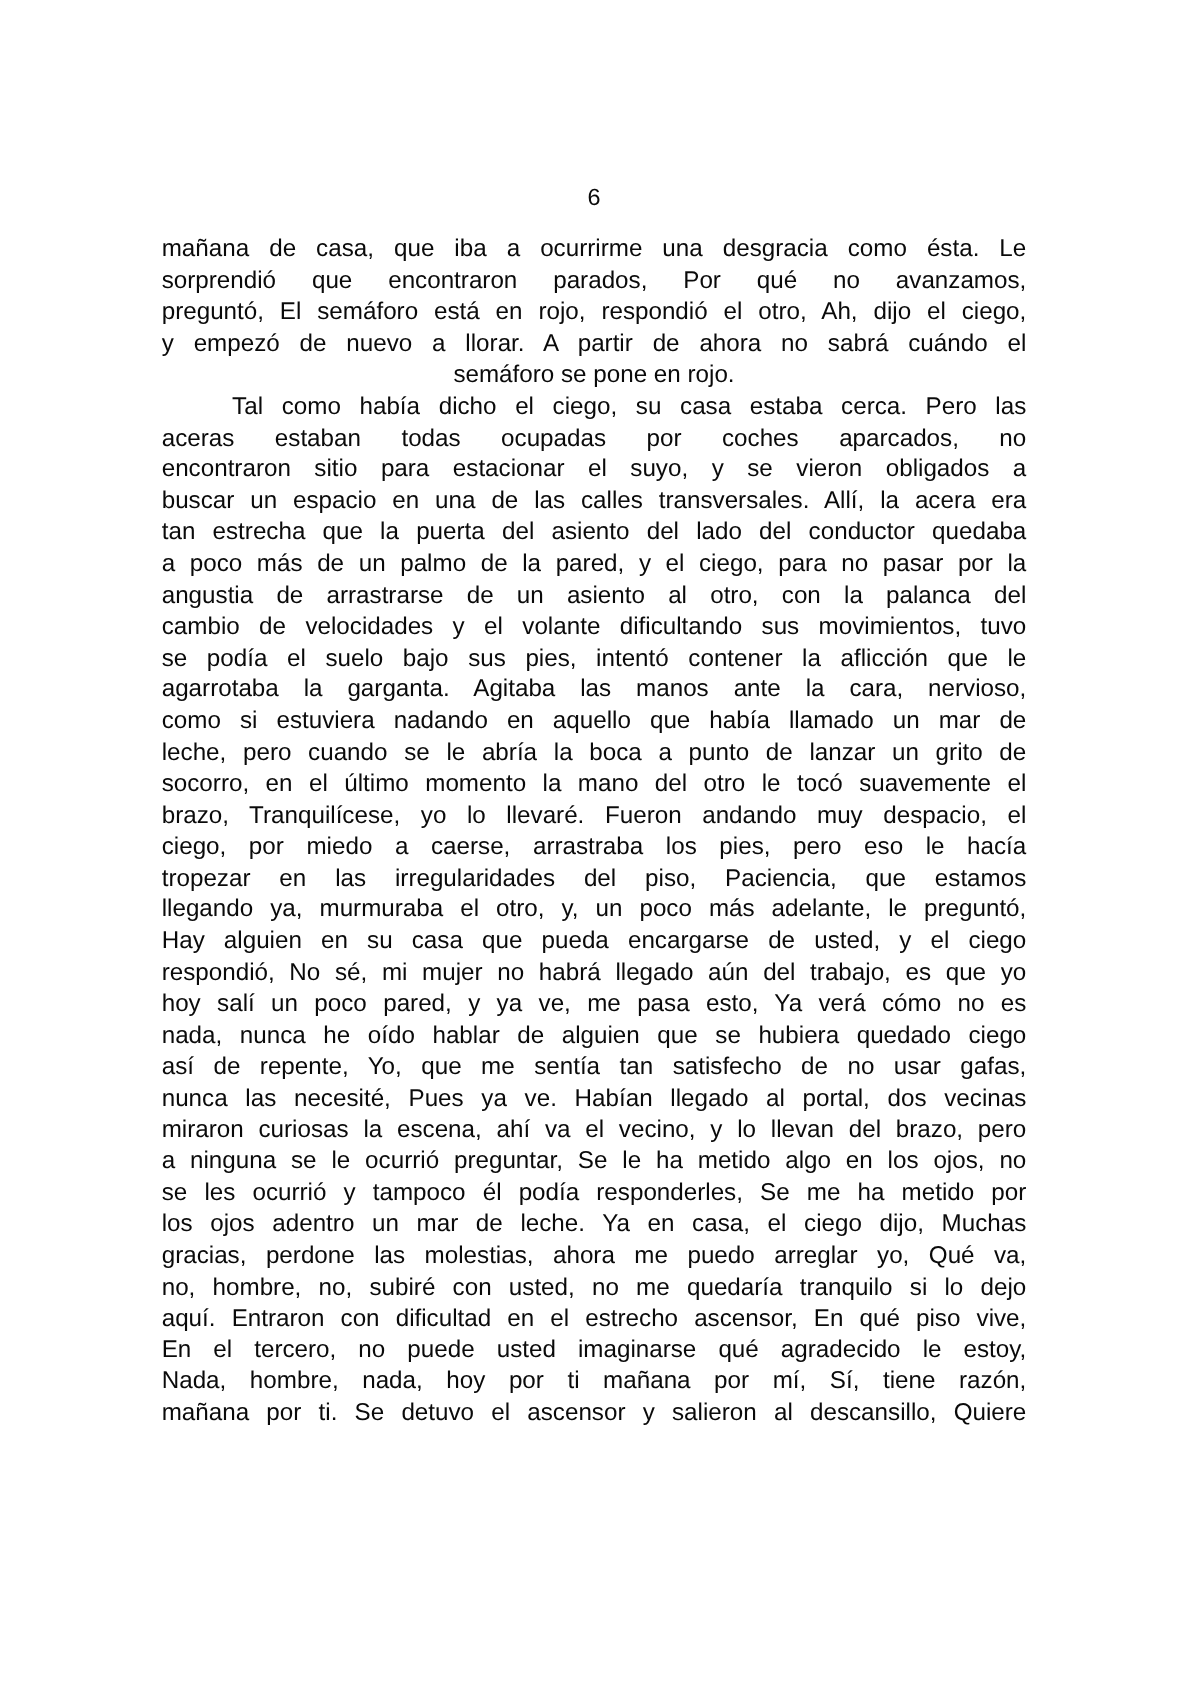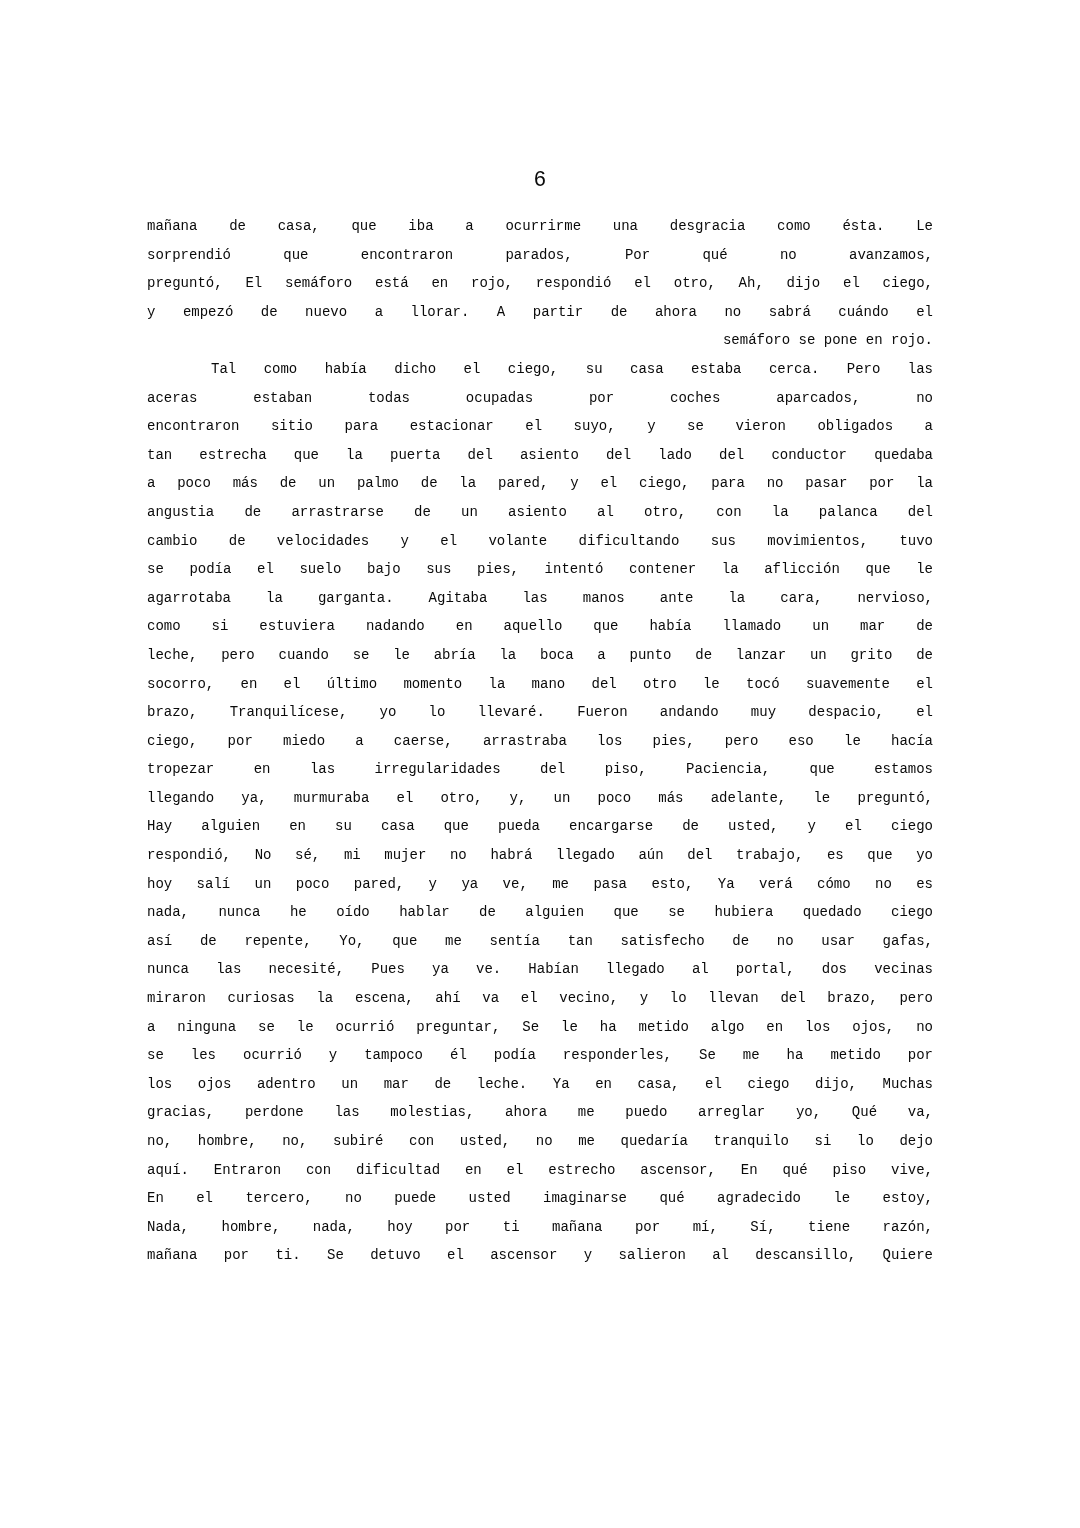--- a/index.html
+++ b/index.html
@@ -27,29 +27,28 @@
     width: 786px;
     text-align: center;
     font-size: 21.3px;
     line-height: 28.6px;
   }
   .body-text {
     position: absolute;
     top: 212px;
     left: 147px;
     width: 786px;
-    font-size: 14px;
+    font-size: 22px;
     line-height: 28.6px;
-    font-family: Liberation Mono, monospace;
   }
   .para {
     margin: 0;
   }
   .line {
-    text-align: right;
+    text-align: center;
     white-space: normal;
   }
   .line.j {
     text-align: justify;
     text-align-last: justify;
   }
   .line.ind {
     padding-left: 64px;
   }
 </style>
@@ -63,20 +62,21 @@
         <div class="line j">mañana de casa, que iba a ocurrirme una desgracia como ésta. Le</div>
         <div class="line j">sorprendió que encontraron parados, Por qué no avanzamos,</div>
         <div class="line j">preguntó, El semáforo está en rojo, respondió el otro, Ah, dijo el ciego,</div>
         <div class="line j">y empezó de nuevo a llorar. A partir de ahora no sabrá cuándo el</div>
         <div class="line">semáforo se pone en rojo.</div>
       </div>
       <div class="para">
         <div class="line j ind">Tal como había dicho el ciego, su casa estaba cerca. Pero las</div>
         <div class="line j">aceras estaban todas ocupadas por coches aparcados, no</div>
         <div class="line j">encontraron sitio para estacionar el suyo, y se vieron obligados a</div>
+        <div class="line j">buscar un espacio en una de las calles transversales. Allí, la acera era</div>
         <div class="line j">tan estrecha que la puerta del asiento del lado del conductor quedaba</div>
         <div class="line j">a poco más de un palmo de la pared, y el ciego, para no pasar por la</div>
         <div class="line j">angustia de arrastrarse de un asiento al otro, con la palanca del</div>
         <div class="line j">cambio de velocidades y el volante dificultando sus movimientos, tuvo</div>
         <div class="line j">se podía el suelo bajo sus pies, intentó contener la aflicción que le</div>
         <div class="line j">agarrotaba la garganta. Agitaba las manos ante la cara, nervioso,</div>
         <div class="line j">como si estuviera nadando en aquello que había llamado un mar de</div>
         <div class="line j">leche, pero cuando se le abría la boca a punto de lanzar un grito de</div>
         <div class="line j">socorro, en el último momento la mano del otro le tocó suavemente el</div>
         <div class="line j">brazo, Tranquilícese, yo lo llevaré. Fueron andando muy despacio, el</div>

